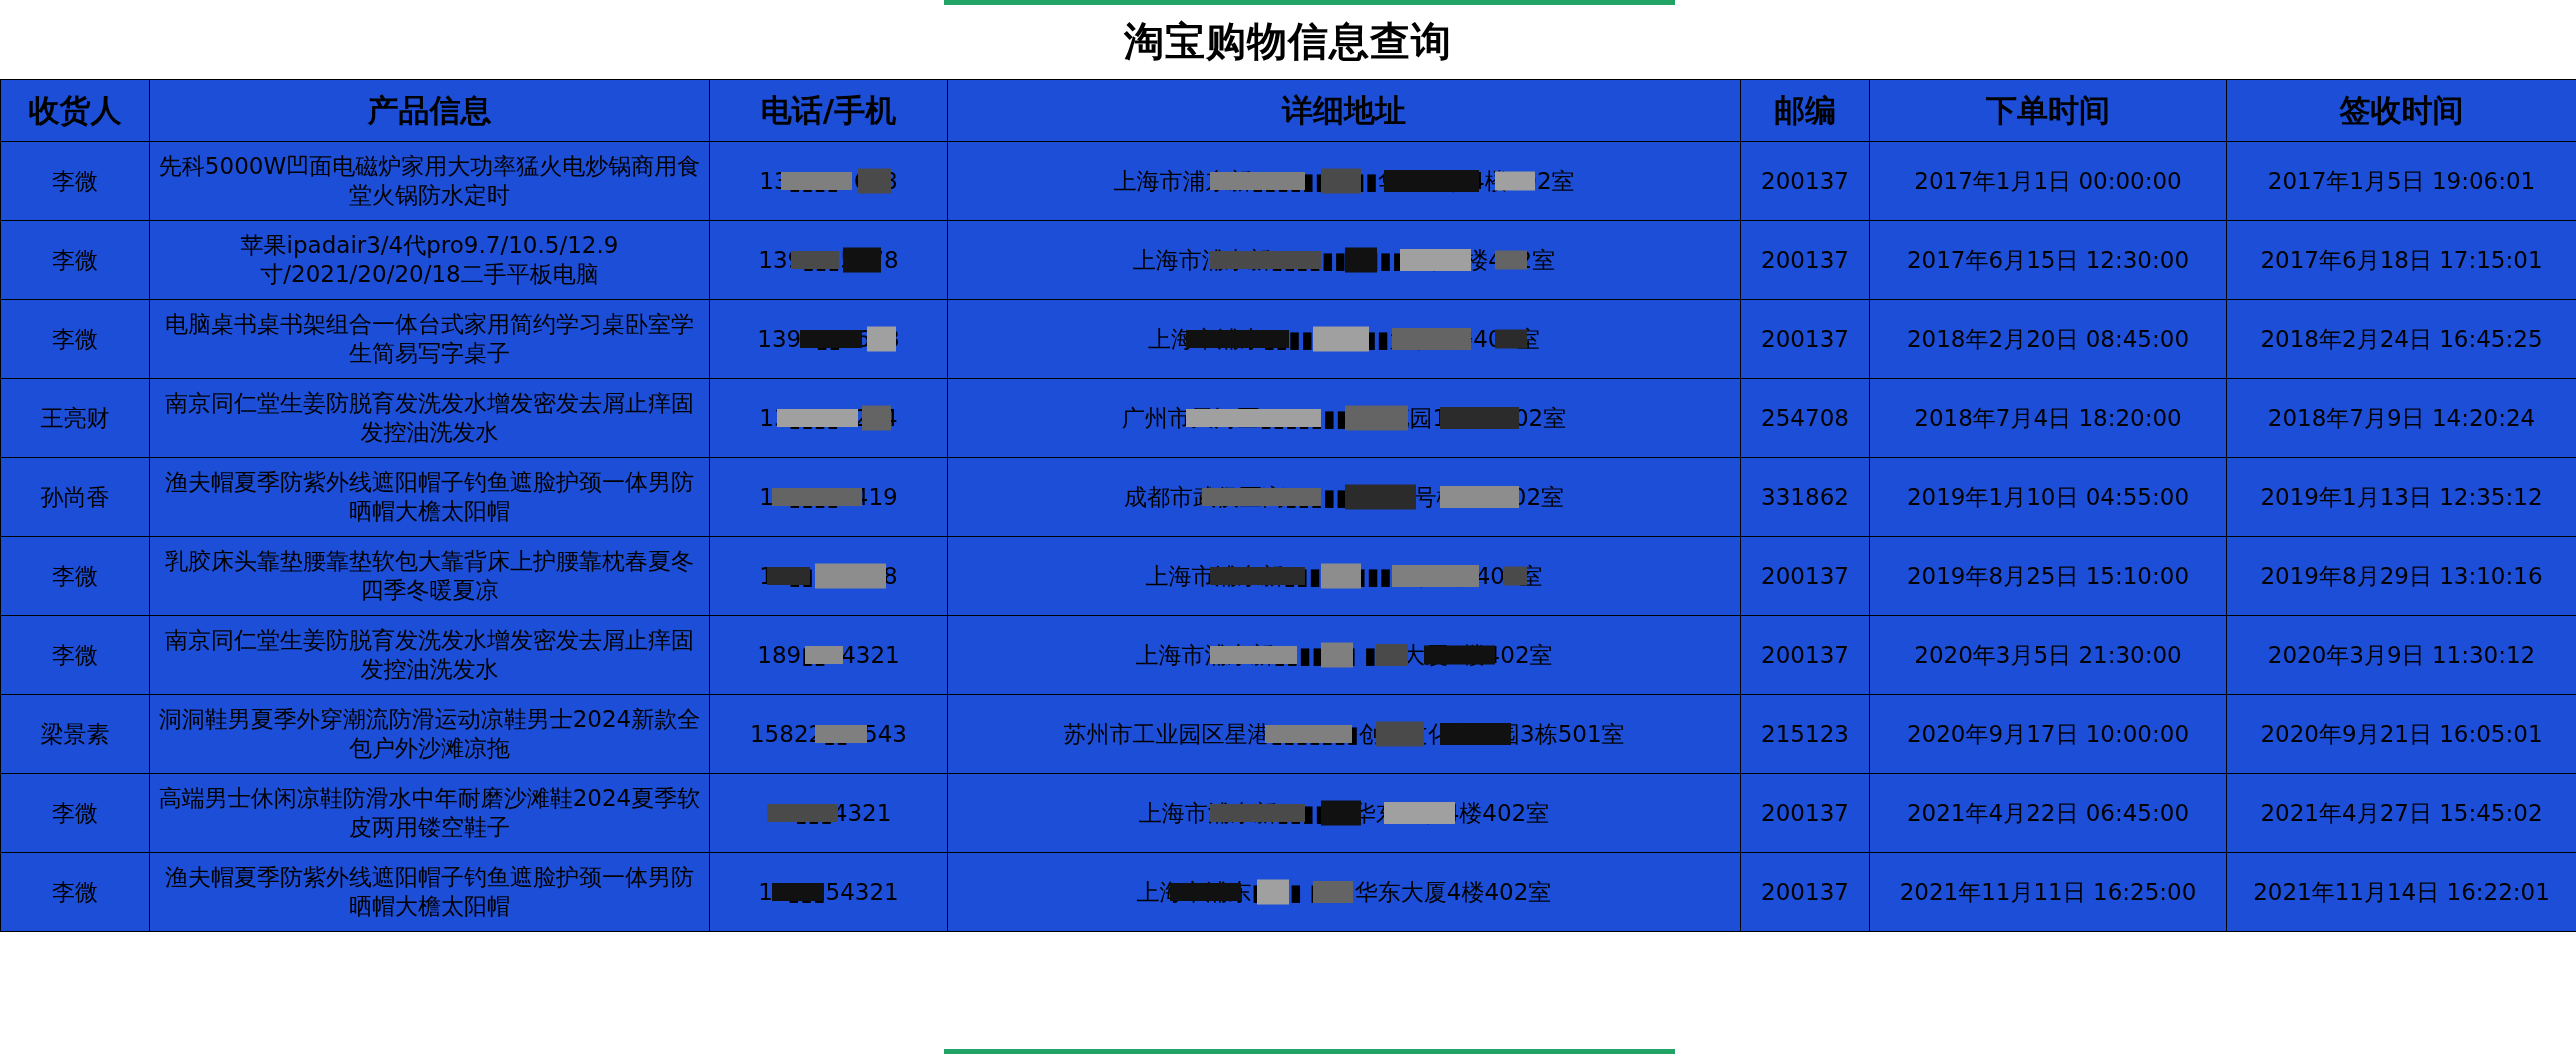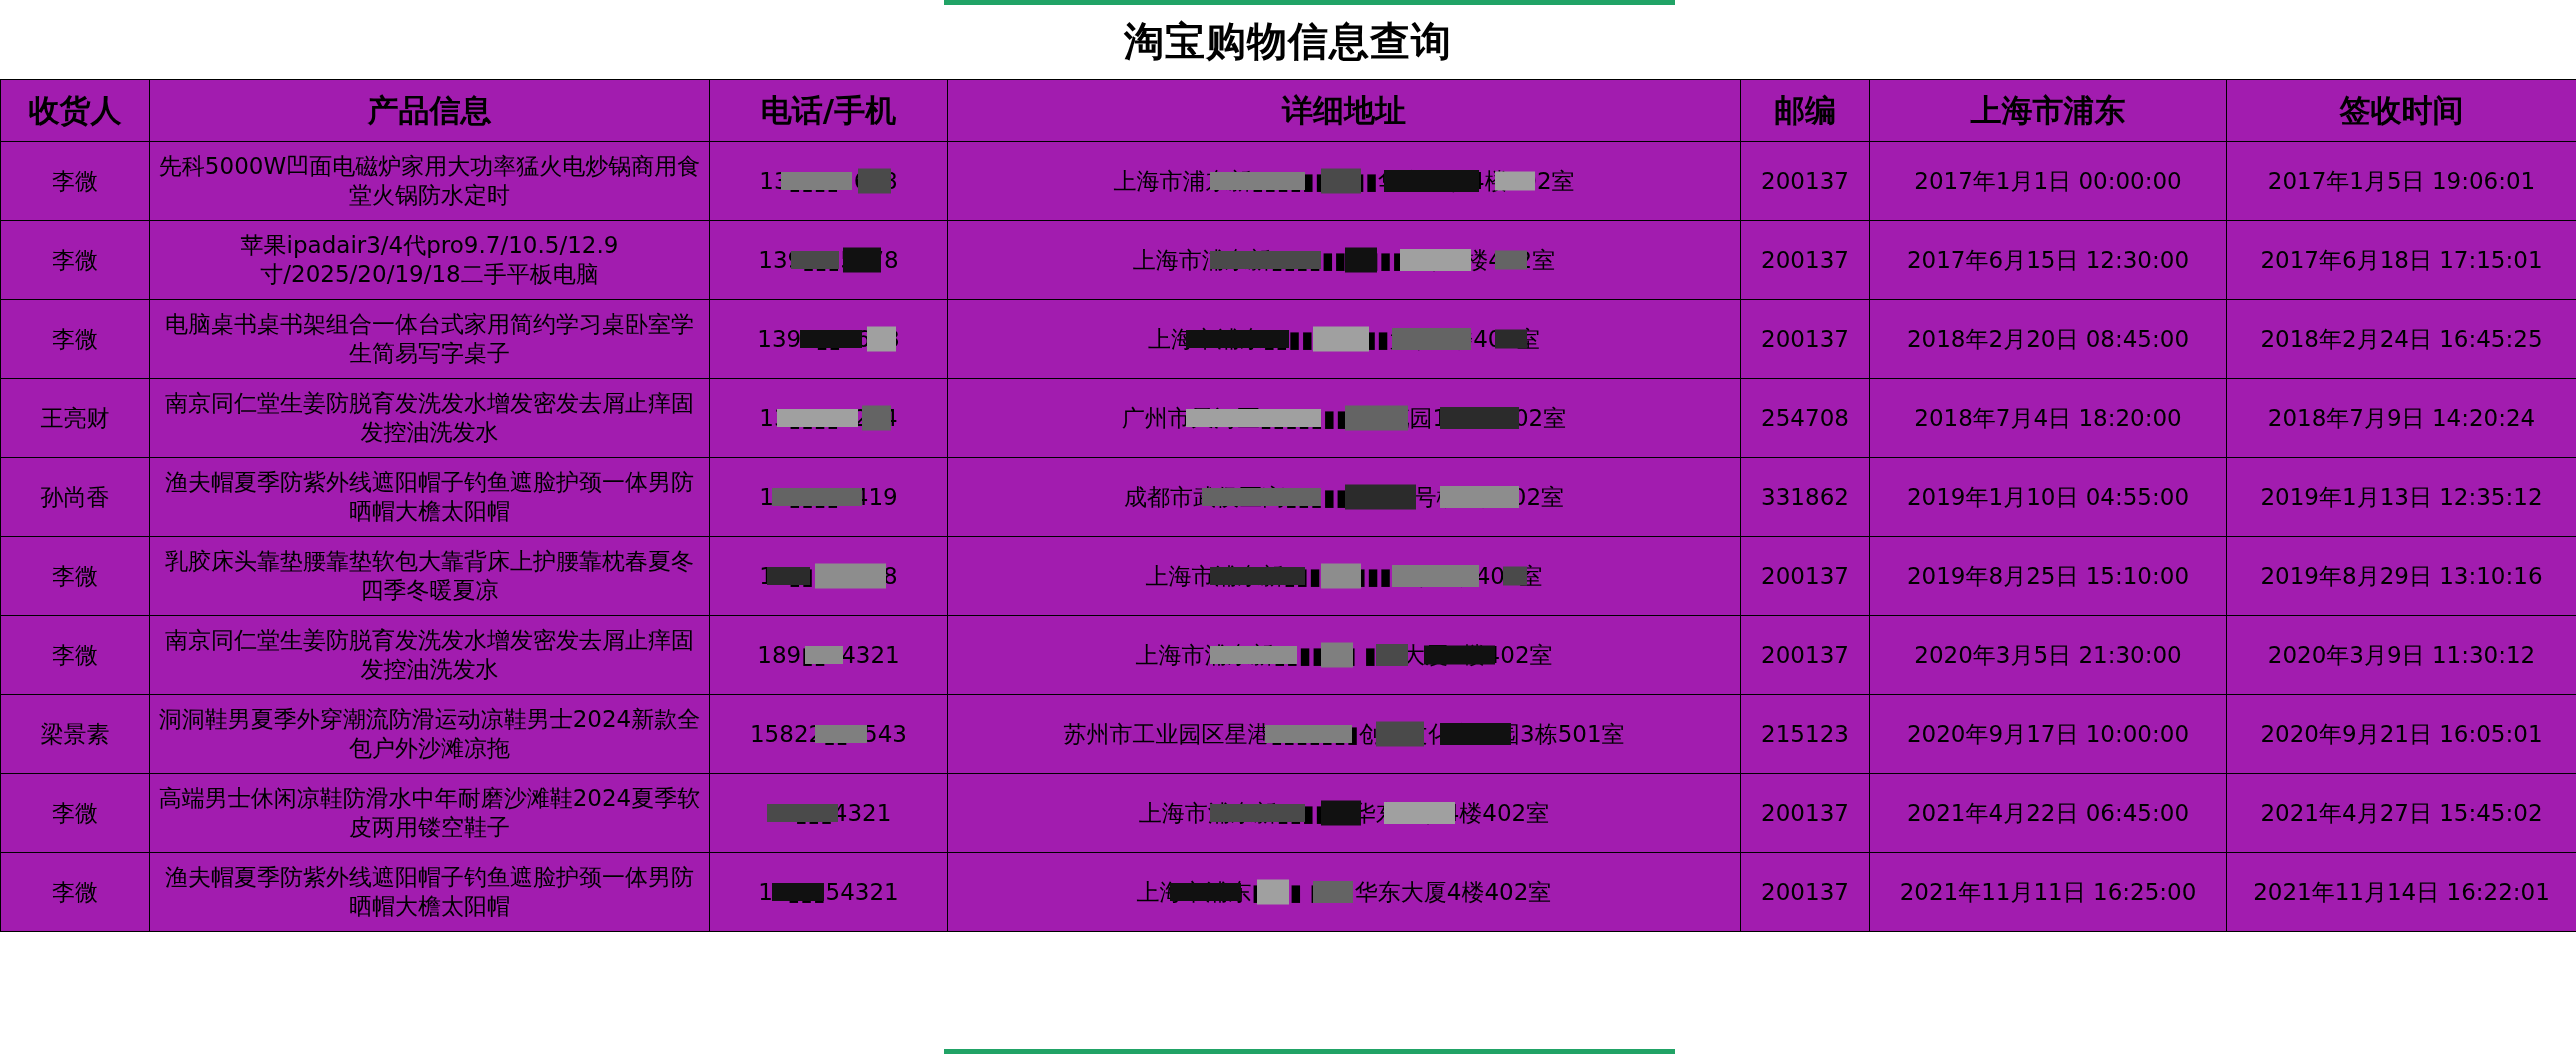--- a/index.html
+++ b/index.html
@@ -46,21 +46,21 @@
     color: #000;
   }
 
   table.sheet {
     position: absolute;
     top: 79px;
     left: 0;
     border-collapse: collapse;
     table-layout: fixed;
     width: 2576px;
-    background: #a21caf;
+    background: #1d4ed8;
   }
 
   table.sheet th, table.sheet td {
     border: 1px solid #000;
     padding: 0 6px;
     text-align: center;
     vertical-align: middle;
     color: #000;
     font-family: "DejaVu Sans", "Liberation Sans", sans-serif;
   }
@@ -138,21 +138,21 @@
         <col class="c-order">
         <col class="c-sign">
     </colgroup>
     <thead>
       <tr>
         <th>收货人</th>
         <th>产品信息</th>
         <th>电话/手机</th>
         <th>详细地址</th>
         <th>邮编</th>
-        <th>上海市浦东</th>
+        <th>下单时间</th>
         <th>签收时间</th>
       </tr>
     </thead>
     <tbody>
       <tr>
         <td class="name">李微</td>
         <td class="product">先科5000W凹面电磁炉家用大功率猛火电炒锅商用食堂火锅防水定时</td>
         <td class="phone">
           <span>13▮▮▮▮5678</span>
         <div class="redactions">
@@ -166,21 +166,21 @@
               <div class="blk" style="left: 373px; width: 40px; height: 25px; background: rgb(74, 74, 74);"></div>
               <div class="blk" style="left: 436px; width: 95px; height: 22px; background: rgb(17, 17, 17);"></div>
               <div class="blk" style="left: 547px; width: 40px; height: 19px; background: rgb(160, 160, 160);"></div>
             </div></td>
         <td class="zip">200137</td>
         <td class="date">2017年1月1日 00:00:00</td>
         <td class="date">2017年1月5日 19:06:01</td>
       </tr>
       <tr>
         <td class="name">李微</td>
-        <td class="product">苹果ipadair3/4代pro9.7/10.5/12.9寸/2025/20/19/18二手平板电脑</td>
+        <td class="product">苹果ipadair3/4代pro9.7/10.5/12.9寸/2021/20/20/18二手平板电脑</td>
         <td class="phone">
           <span>139▮▮▮5678</span>
         <div class="redactions">
               <div class="blk" style="left: 81px; width: 48px; height: 18px; background: rgb(74, 74, 74);"></div>
               <div class="blk" style="left: 133px; width: 38px; height: 25px; background: rgb(17, 17, 17);"></div>
             </div></td>
         <td class="addr">
           <span>上海市浦东新▮▮▮▮▮▮▮ ▮▮▮大厦4楼402室</span>
         <div class="redactions">
               <div class="blk" style="left: 262px; width: 111px; height: 18px; background: rgb(74, 74, 74);"></div>

